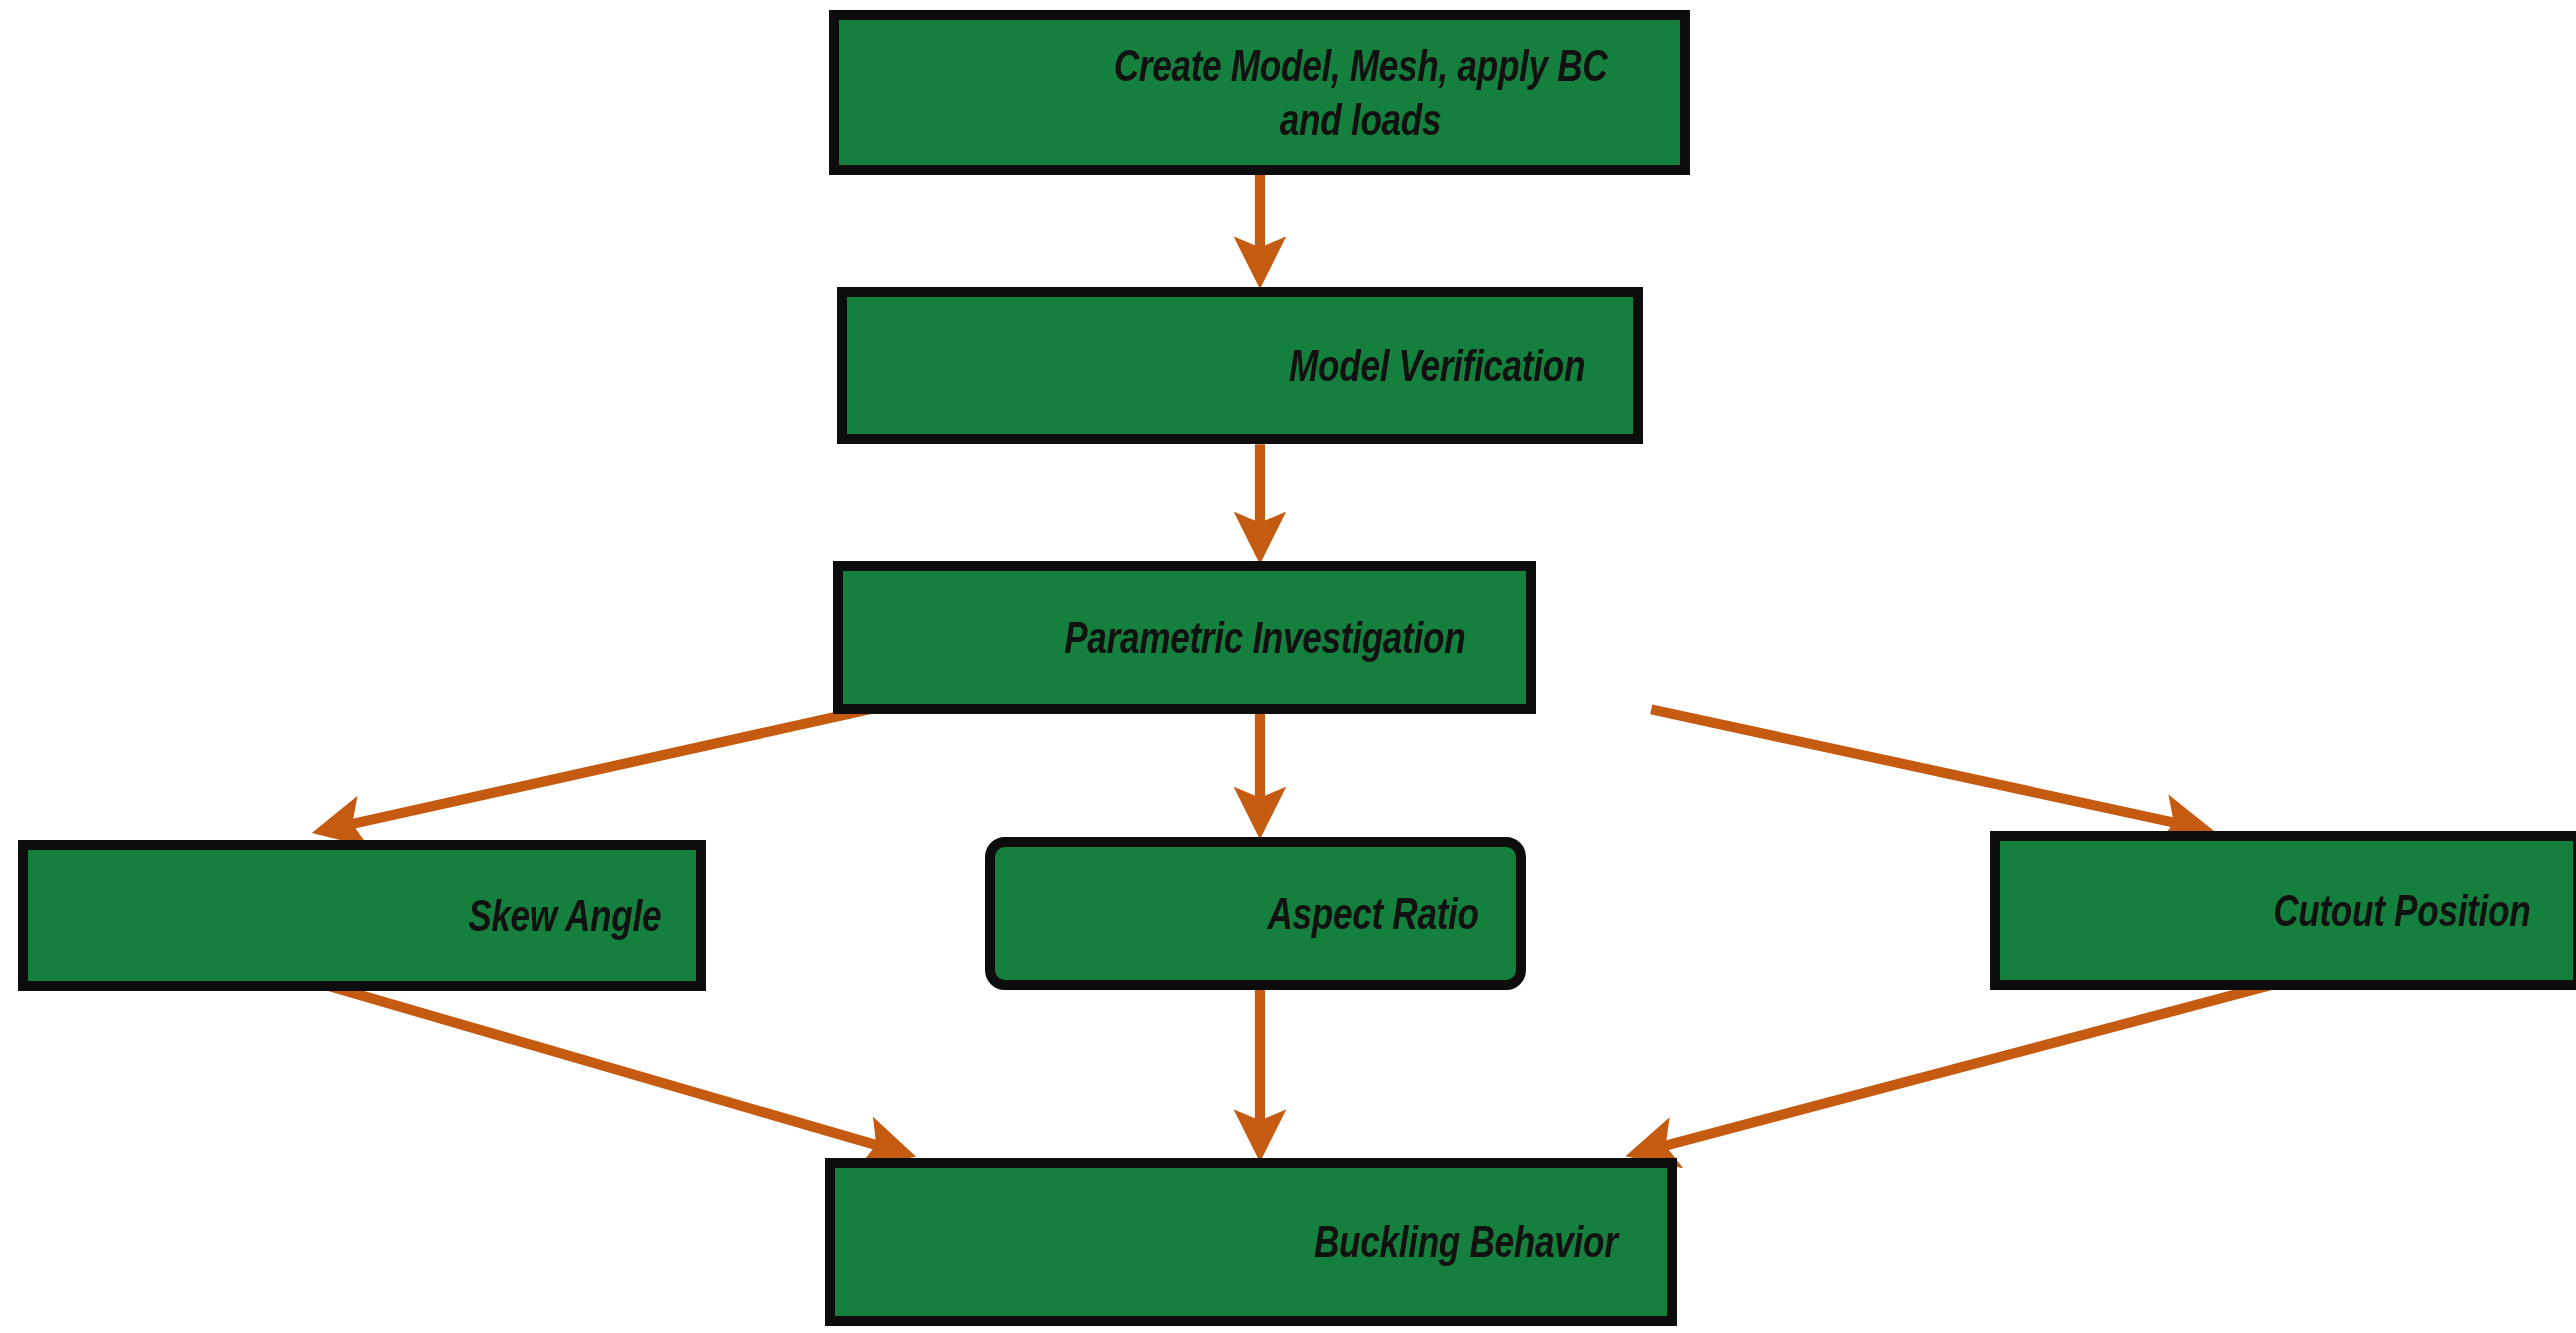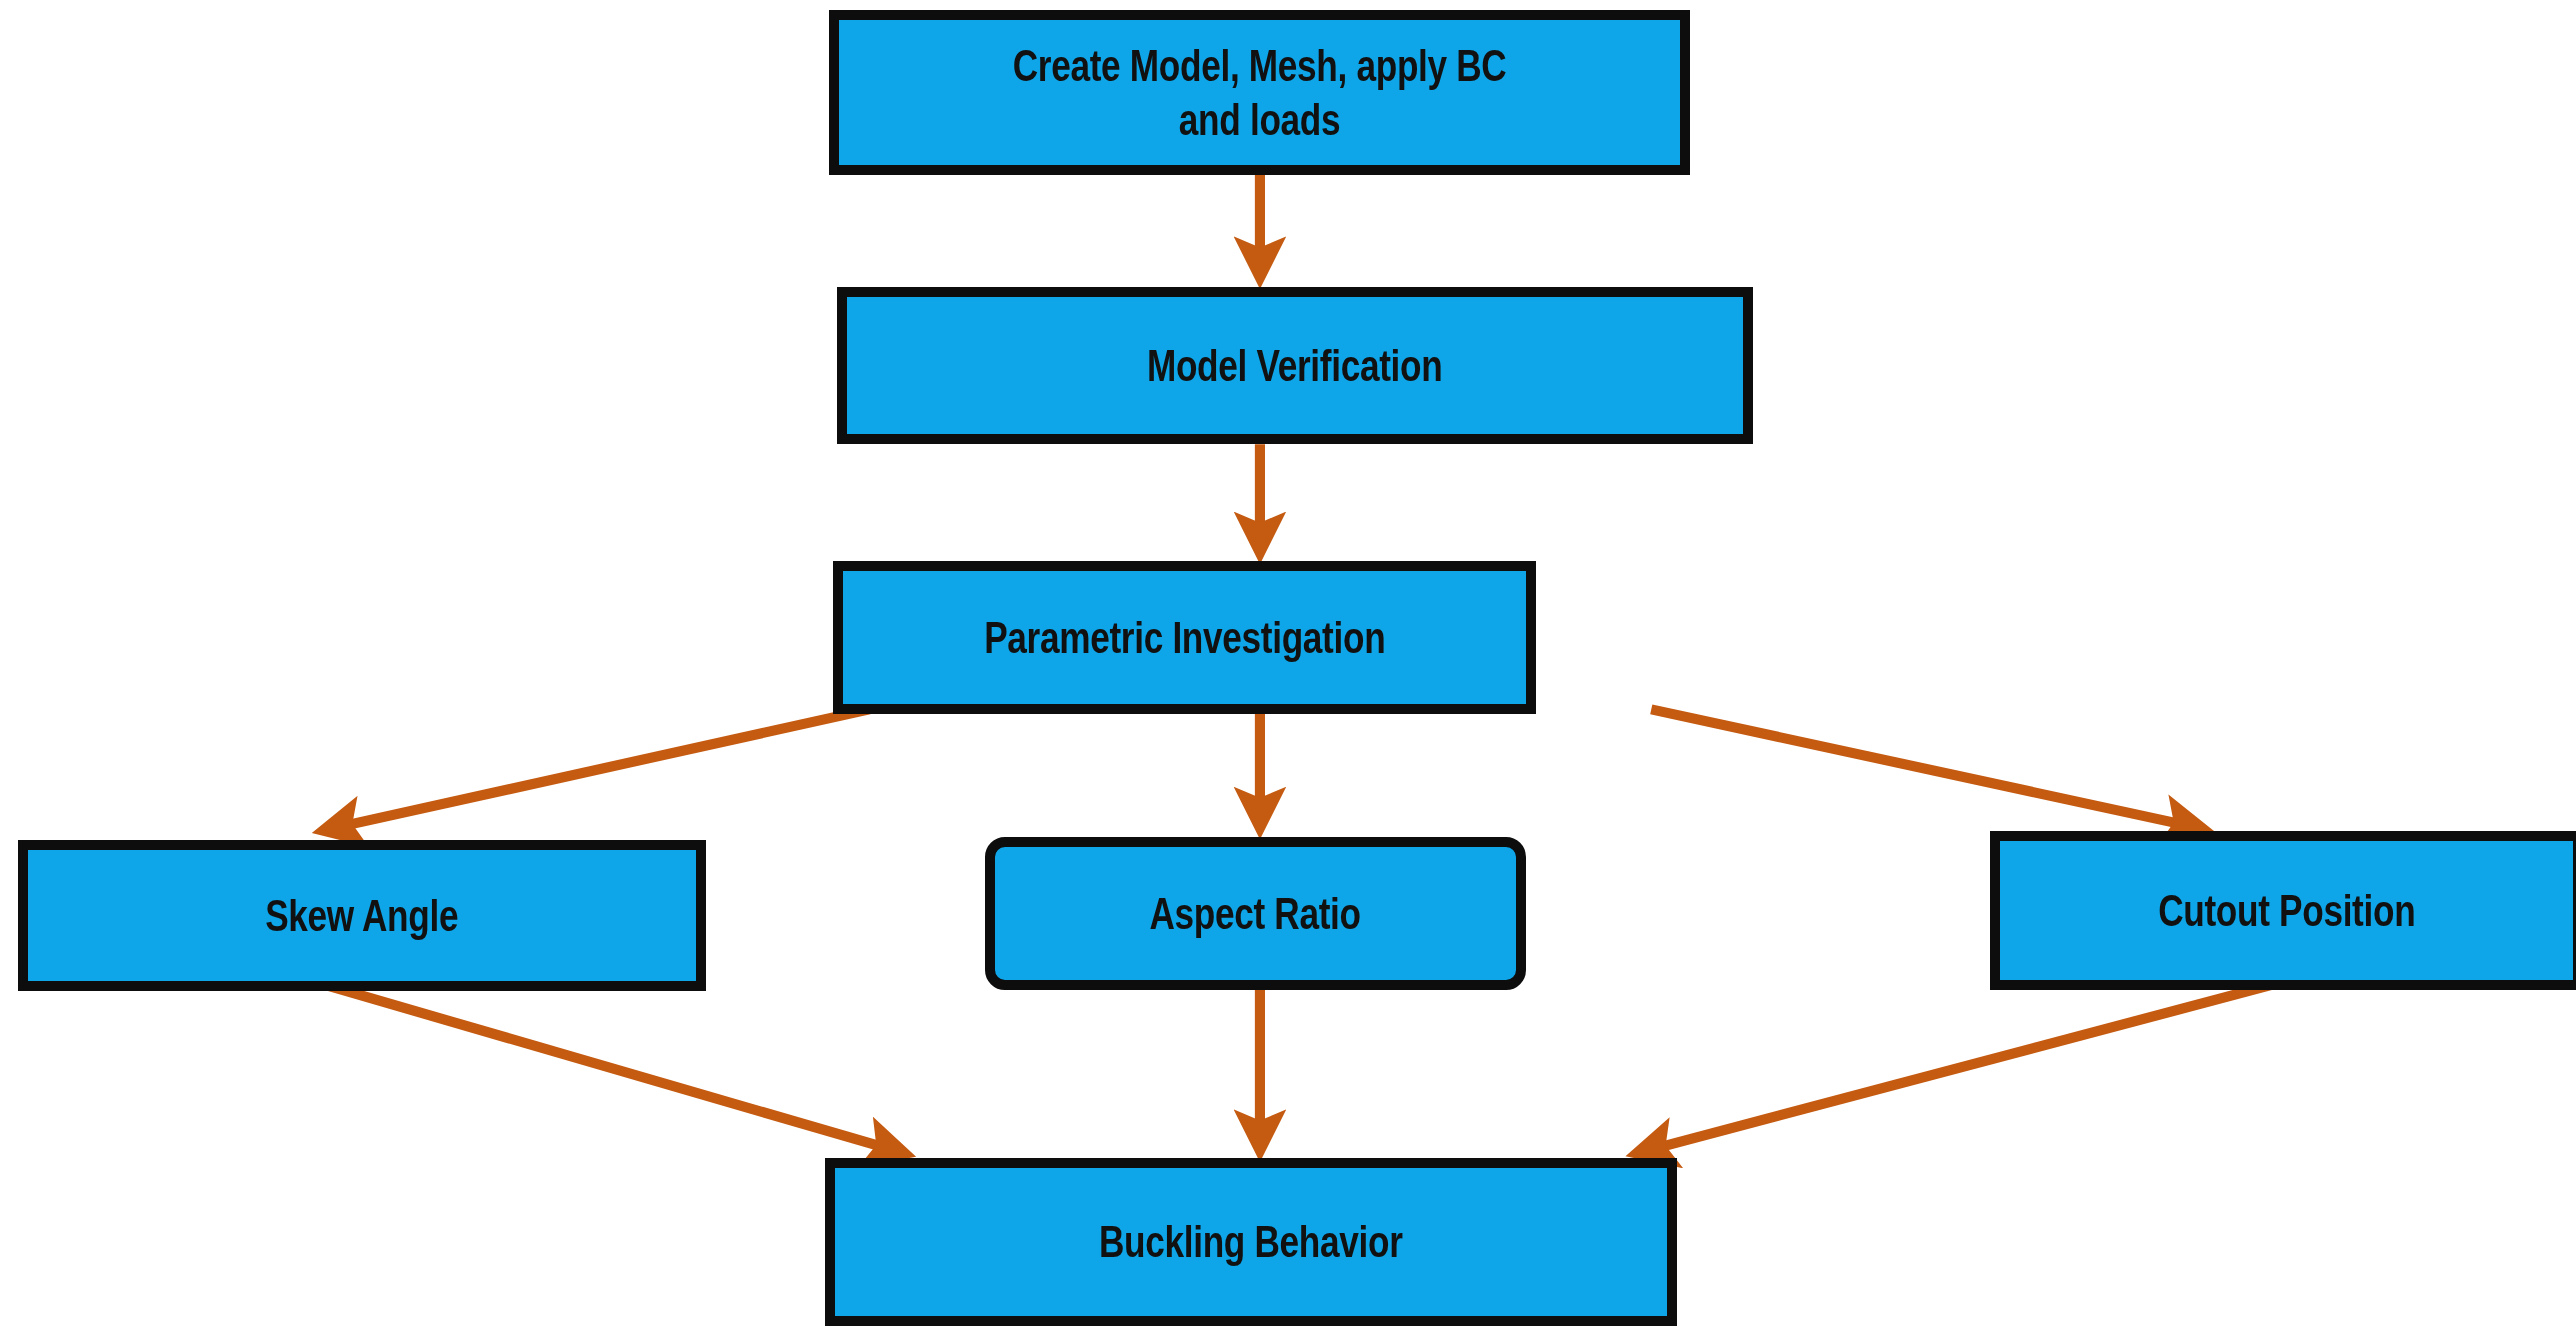--- a/index.html
+++ b/index.html
@@ -13,27 +13,28 @@
   #canvas {
     position: relative;
     width: 2576px;
     height: 1333px;
     background: #ffffff;
     overflow: hidden;
   }
   .node {
     position: absolute;
     box-sizing: border-box;
-    background: #0ea5e9;
+    background: #15803d;
     border: 10px solid #0d0d0d;
     display: flex;
     align-items: center;
-    justify-content: center;
+    justify-content: flex-end;
     text-align: center;
     z-index: 3;
+    font-style: italic;
   }
   .node-label {
     font-family: "Liberation Sans", sans-serif;
     font-weight: bold;
     font-size: 44px;
     line-height: 1.22;
     color: #111111;
     letter-spacing: -0.4px;
     transform: scaleX(0.80);
     transform-origin: center center;
@@ -44,21 +45,21 @@
     position: absolute;
     left: 0;
     top: 0;
     width: 2576px;
     height: 1333px;
     z-index: 2;
     pointer-events: none;
   }
   
   #node-create   { left: 829px; top: 10px;   width: 861px; height: 165px; }
-  #node-verify   { left: 837px; top: 287px;  width: 916px; height: 157px; }
+  #node-verify   { left: 837px; top: 287px;  width: 806px; height: 157px; }
   #node-param    { left: 833px; top: 561px;  width: 703px; height: 153px; }
   #node-skew     { left: 18px;   top: 840px; width: 688px;  height: 151px; }
   #node-aspect   { left: 985px; top: 837px; width: 541px;  height: 153px; border-radius: 20px; }
   #node-cutout   { left: 1990px; top: 831px; width: 593px;  height: 159px; }
   #node-buckling { left: 825px; top: 1158px; width: 852px; height: 168px; }
 </style>
 </head>
 <body>
 
 <div id="canvas">

